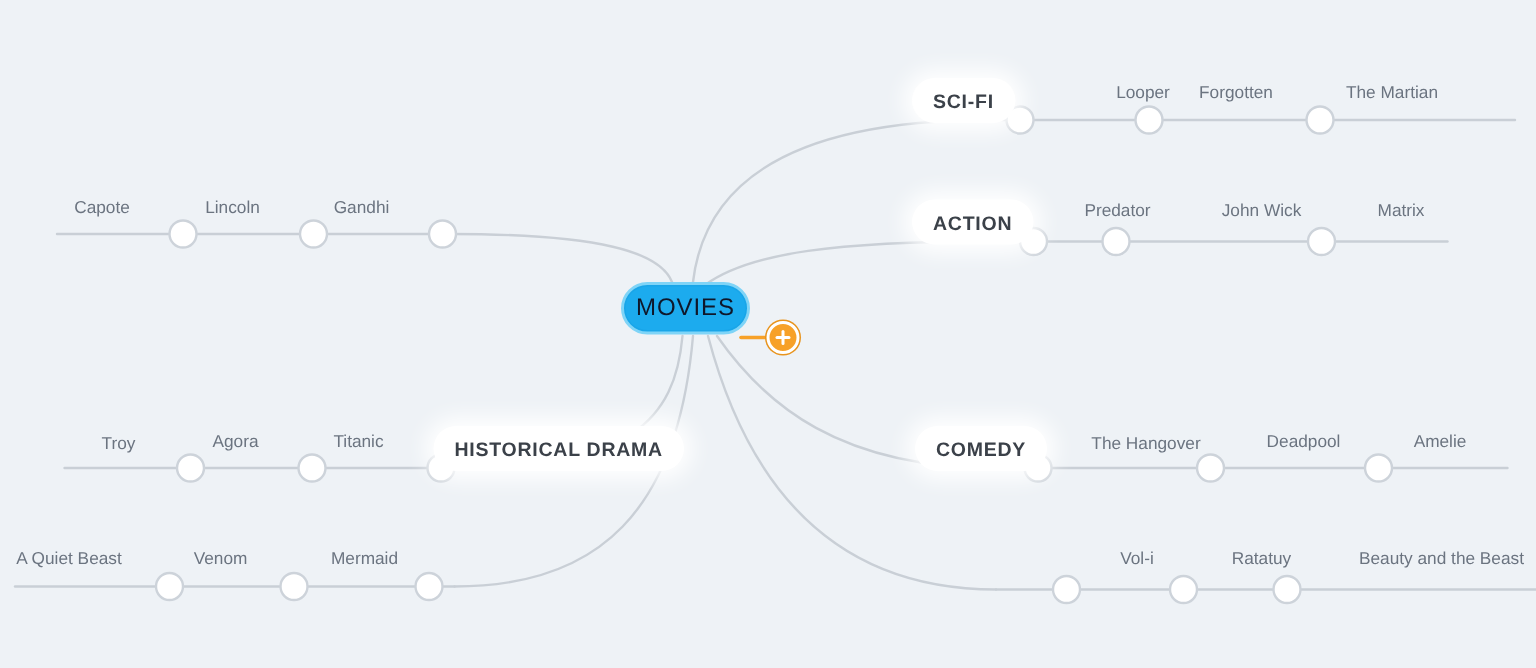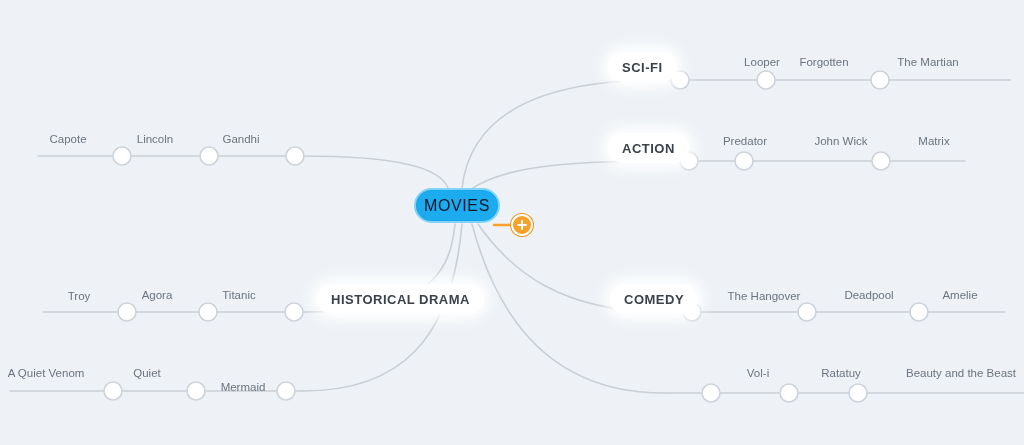--- a/index.html
+++ b/index.html
@@ -201,24 +201,24 @@
   <div class="leaf-label" style="left:960px; top:289px;">Amelie</div>
 
   <div class="leaf-label" style="left:758px; top:367px;">Vol-i</div>
   <div class="leaf-label" style="left:841px; top:367px;">Ratatuy</div>
   <div class="leaf-label" style="left:961px; top:367px;">Beauty and the Beast</div>
 
   <div class="leaf-label" style="left:68px; top:133px;">Capote</div>
   <div class="leaf-label" style="left:155px; top:133px;">Lincoln</div>
   <div class="leaf-label" style="left:241px; top:133px;">Gandhi</div>
 
-  <div class="pill" style="left:317px; top:284px;justify-content:center;">
+  <div class="pill" style="left:289px; top:284px;justify-content:center;">
     <span>HISTORICAL DRAMA</span>
   </div>
   <div class="leaf-label" style="left:79px; top:290px;">Troy</div>
   <div class="leaf-label" style="left:157px; top:289px;">Agora</div>
   <div class="leaf-label" style="left:239px; top:289px;">Titanic</div>
 
-  <div class="leaf-label" style="left:46px; top:367px;">A Quiet Venom</div>
-  <div class="leaf-label" style="left:147px; top:367px;">Quiet</div>
-  <div class="leaf-label" style="left:235px; top:381px;padding-left:16px;">Mermaid</div>
+  <div class="leaf-label" style="left:46px; top:367px;">A Quiet Beast</div>
+  <div class="leaf-label" style="left:147px; top:367px;">Venom</div>
+  <div class="leaf-label" style="left:235px; top:367px;padding-left:16px;">Mermaid</div>
 
 </div>
 
 </body></html>

